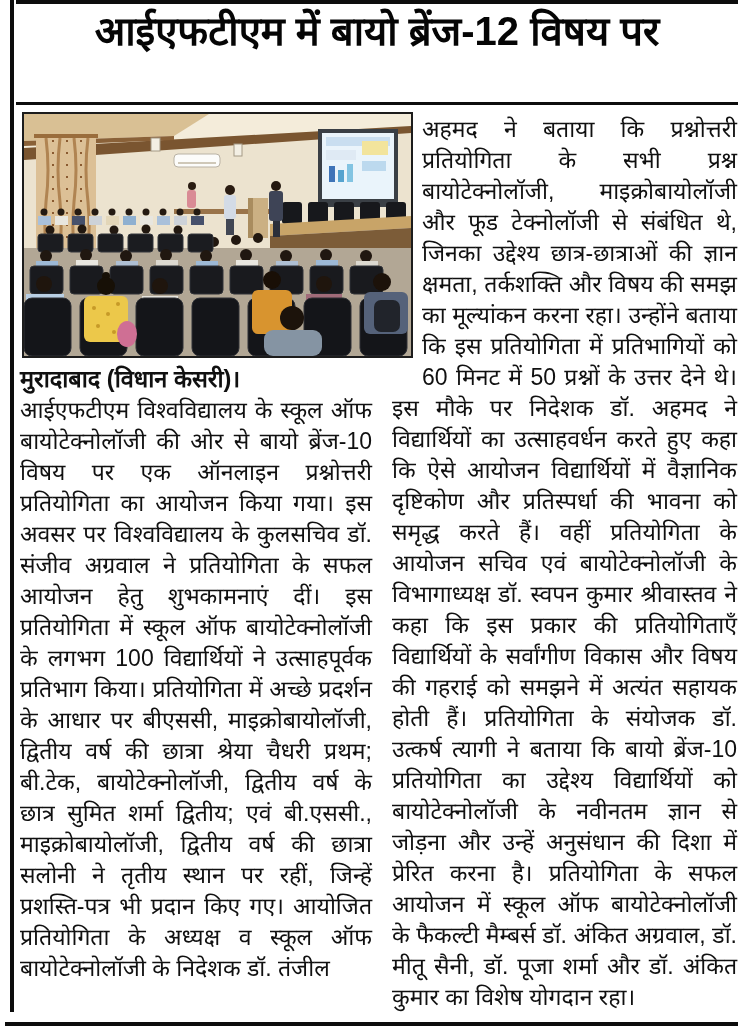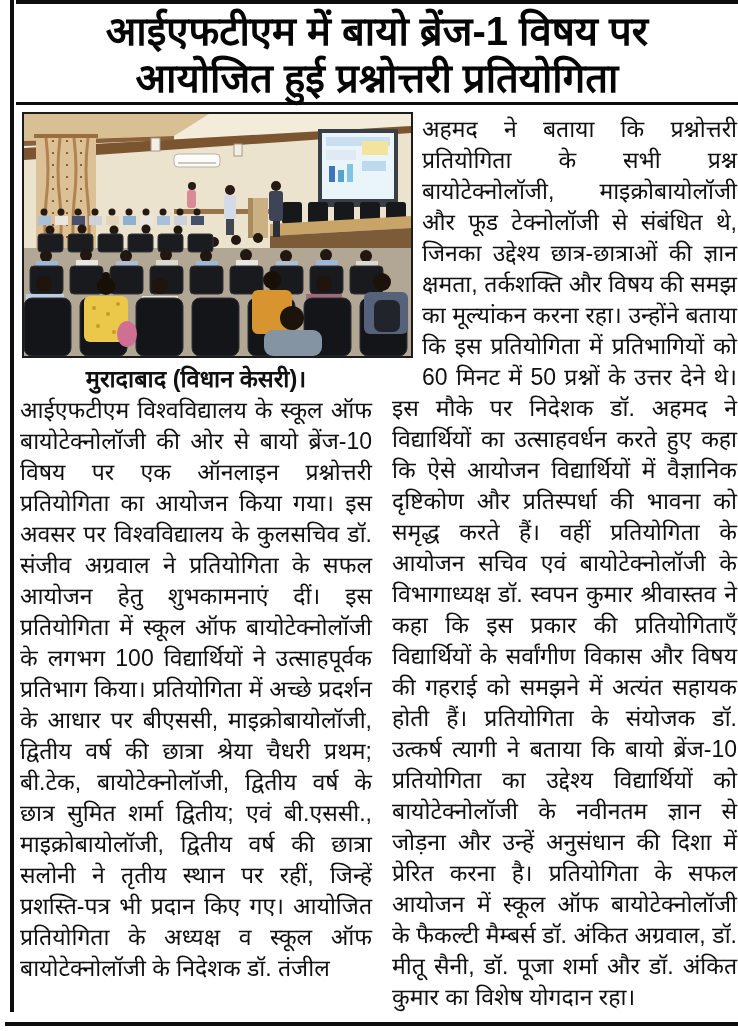--- a/index.html
+++ b/index.html
@@ -23,35 +23,34 @@
   
   .photo-frame{
     position:absolute;left:22px;top:112px;width:391px;height:246px;
     border:2px solid #1c1c1c;box-sizing:border-box;background:#e9e0cd;
   }
   .photo-frame svg{display:block;width:100%;height:100%;}
   
   .col{position:absolute;text-align:justify;font-size:23px;line-height:31px;color:#101010;}
   .col-left{left:20px;top:364px;width:352px;}
   .col-right{left:392px;top:114px;width:345px;}
-  .dateline{font-weight:700;text-align:center;font-size:23.5px;line-height:31px;}
+  .dateline{font-weight:700;text-align:left;font-size:23.5px;line-height:31px;}
   .photo-spacer{float:left;width:30px;height:272px;}
   .body-text{display:inline;margin-top:40px;}
 </style>
 </head>
 <body>
 
 <div class="rule rule-top"></div>
 <div class="rule rule-left"></div>
 <div class="rule rule-underhead"></div>
 <div class="rule rule-bottom"></div>
 
 <div class="headline">
-  <div>आईएफटीएम में बायो ब्रेंज-1 विषय पर</div>
-  <div>आयोजित हुई प्रश्नोत्तरी प्रतियोगिता</div>
+  <div>आईएफटीएम में बायो ब्रेंज-12 विषय पर</div>
 </div>
 
 <div class="photo-frame">
   <svg viewBox="0 0 387 242" preserveAspectRatio="none">
 
     <rect x="0" y="0" width="387" height="134" fill="#ece3cf"></rect>
 
     <g>
       <polygon points="0,0 387,0 387,12 0,34" fill="#f4ecda"></polygon>
       <polygon points="0,0 185,0 150,22 0,27" fill="#d9c094"></polygon>

